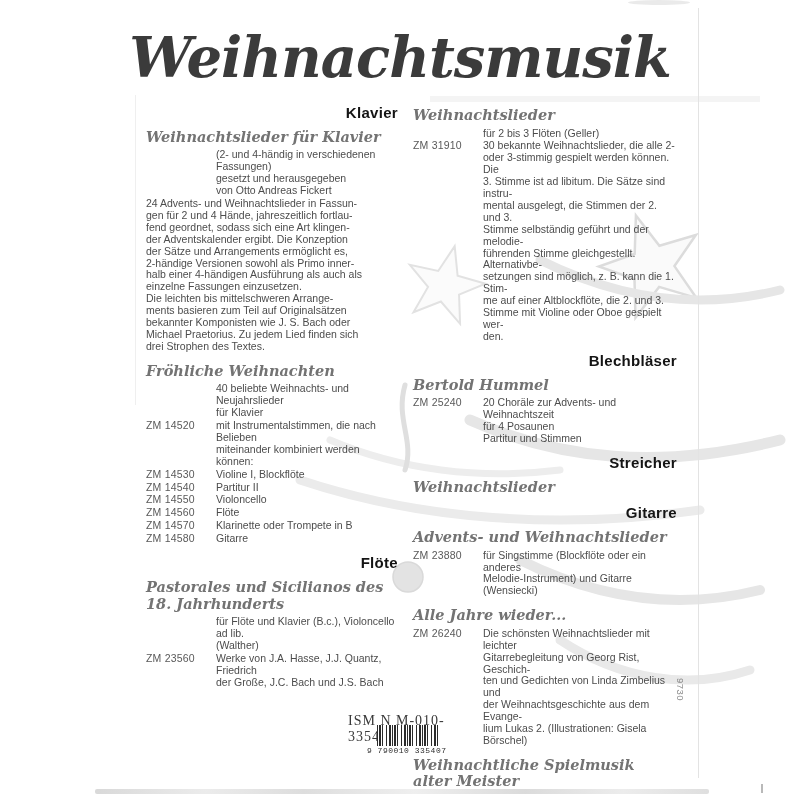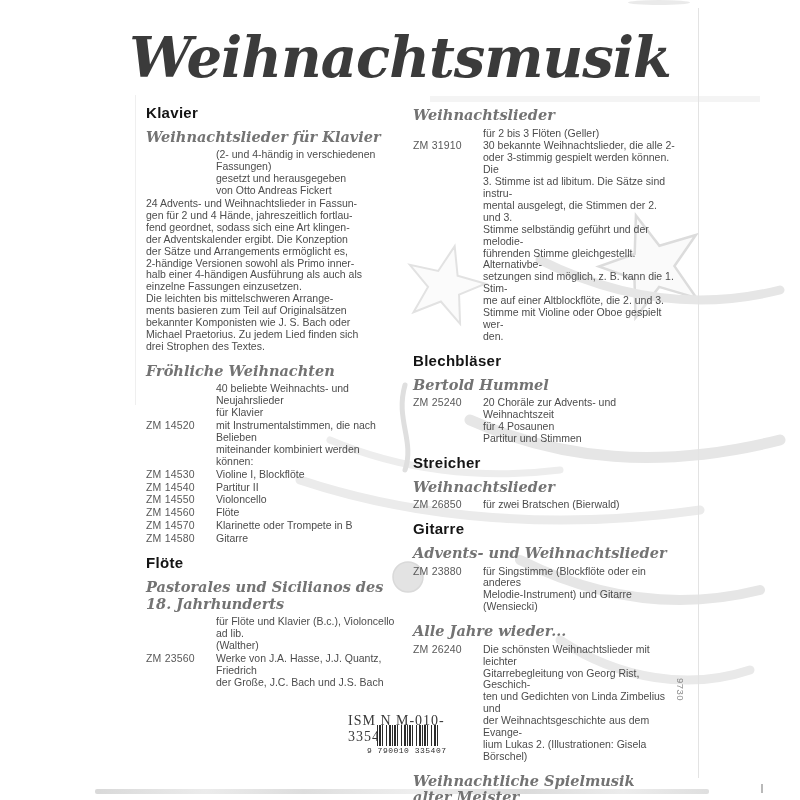--- a/index.html
+++ b/index.html
@@ -24,21 +24,21 @@
   .bottom-tick { position:absolute; top:784px; left:761px; width:2px; height:9px; background:#b9b9b9; }
 
   .watermark { position:absolute; top:140px; left:280px; width:520px; height:600px; pointer-events:none; }
 
   .col { position:absolute; top:107px; font-size:10.5px; line-height:11.9px; }
   .col-left  { left:146px; width:252px; }
   .col-right { left:413px; width:264px; }
   .col > :first-child { margin-top:0; }
 
   .section-heading {
-    font-size:15px; font-weight:bold; color:#141414; text-align:left;
+    font-size:15px; font-weight:bold; color:#141414; text-align:right;
     margin:12px 0 8px; letter-spacing:.3px;
   }
   .work-title {
     font-family:"DejaVu Serif", serif; font-style:italic; font-weight:bold;
     font-size:14.5px; line-height:16.5px; color:#737373; margin:10px 0 4px; white-space:pre-line;
   }
   .entry { display:flex; margin-bottom:1px; }
   .entry .code { flex:0 0 57px; width:57px; margin-right:13px; color:#595959; letter-spacing:.2px; }
   .entry .desc { white-space:pre-line; color:#4c4c4c; flex:1 1 auto; }
 
@@ -189,24 +189,20 @@
     <div class="section-heading">Blechbläser</div>
     <div class="work-title">Bertold Hummel</div>
     <div class="entry">
       <span class="code">ZM 25240</span>
       <span class="desc">20 Choräle zur Advents- und Weihnachtszeit
 für 4 Posaunen
 Partitur und Stimmen</span>
     </div>
     <div class="section-heading">Streicher</div>
     <div class="work-title">Weihnachtslieder</div>
-    <div class="entry">
-      <span class="code">ZM 26850</span>
-      <span class="desc">für zwei Bratschen (Bierwald)</span>
-    </div>
     <div class="section-heading">Gitarre</div>
     <div class="work-title">Advents- und Weihnachtslieder</div>
     <div class="entry">
       <span class="code">ZM 23880</span>
       <span class="desc">für Singstimme (Blockflöte oder ein anderes
 Melodie-Instrument) und Gitarre (Wensiecki)</span>
     </div>
     <div class="work-title">Alle Jahre wieder...</div>
     <div class="entry">
       <span class="code">ZM 26240</span>

